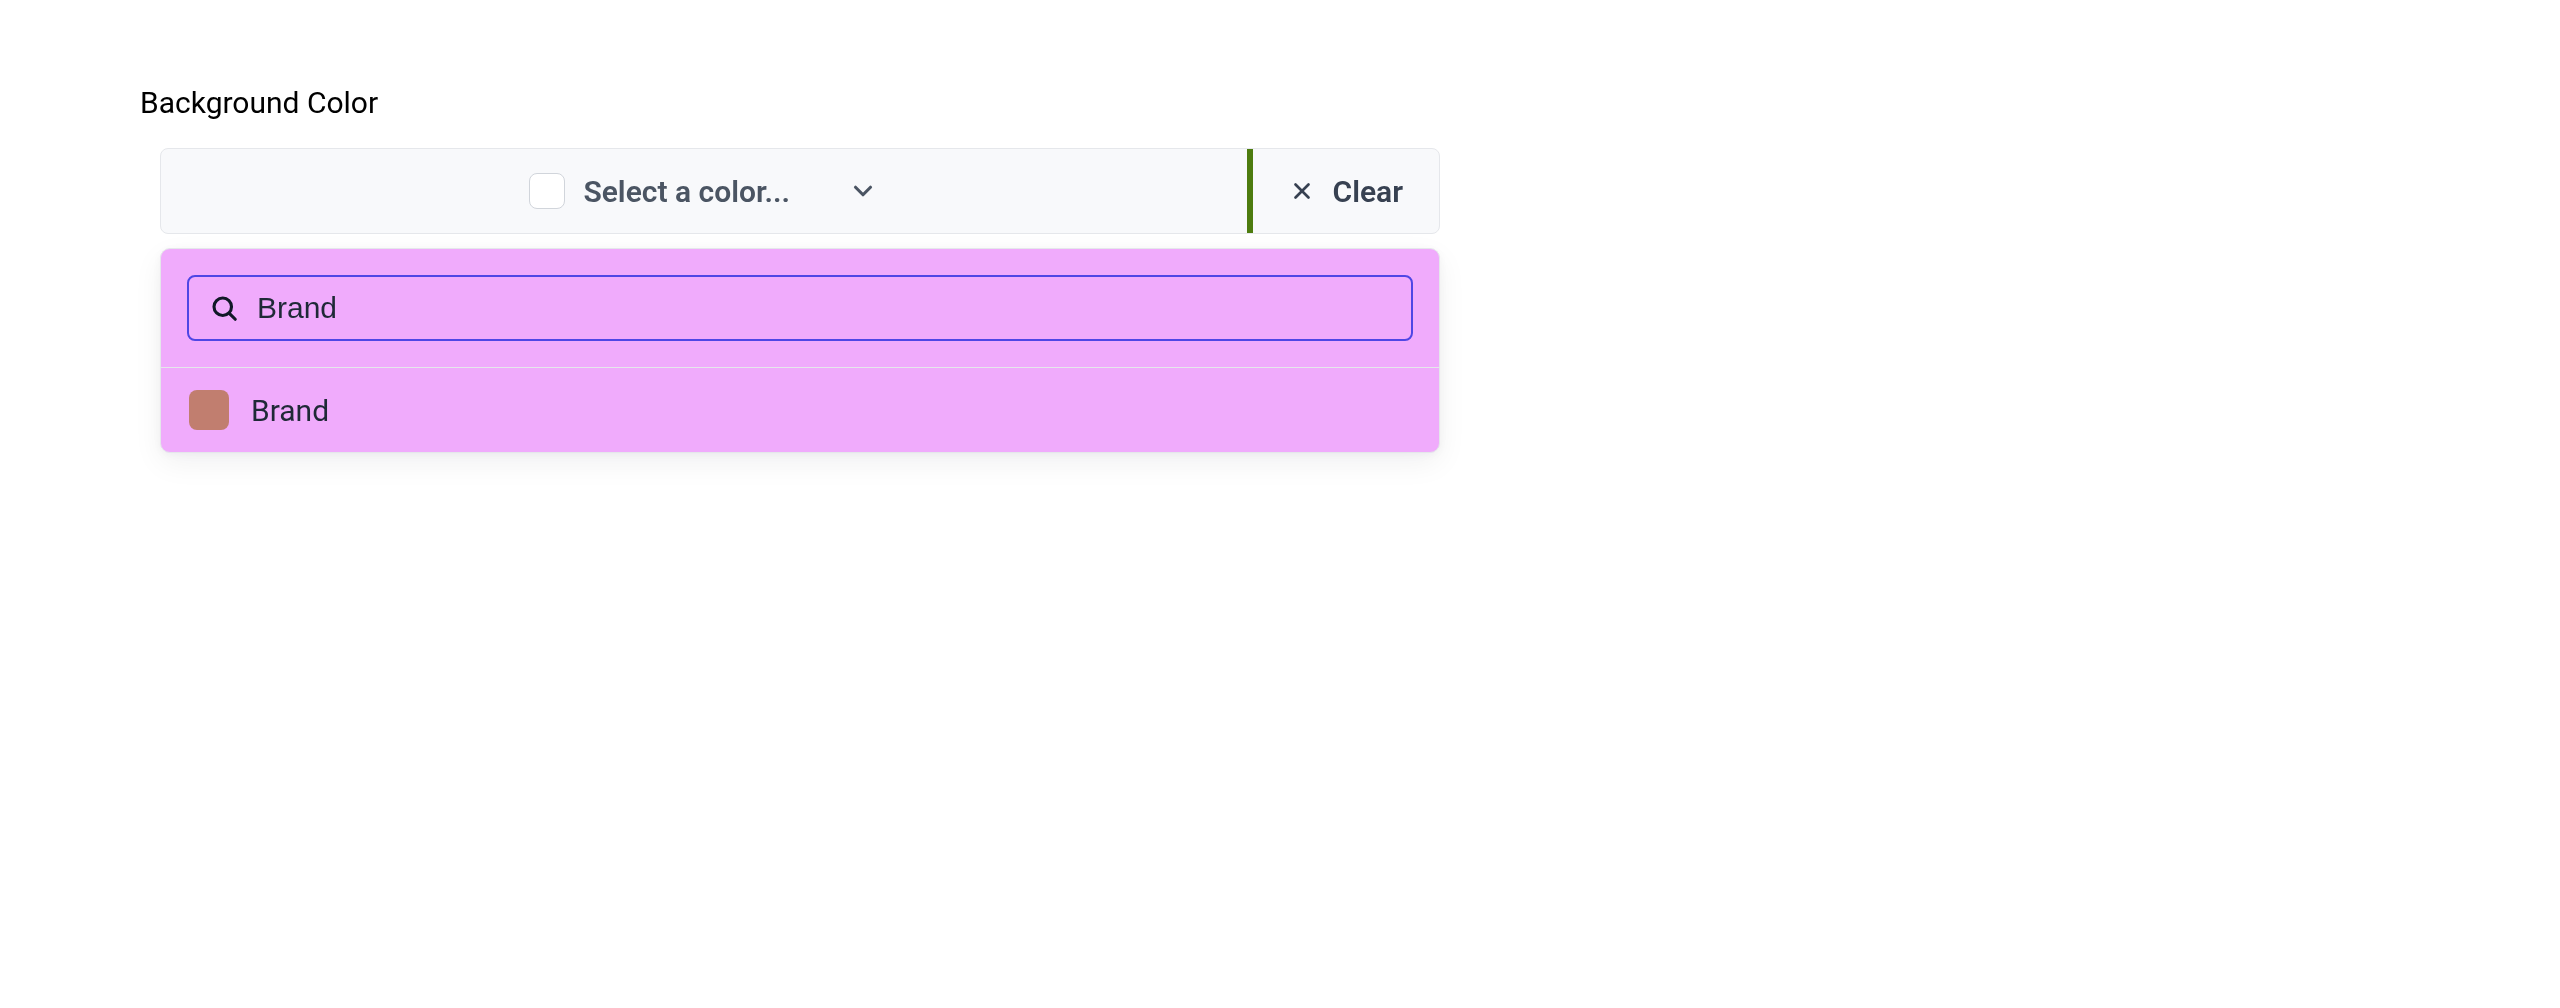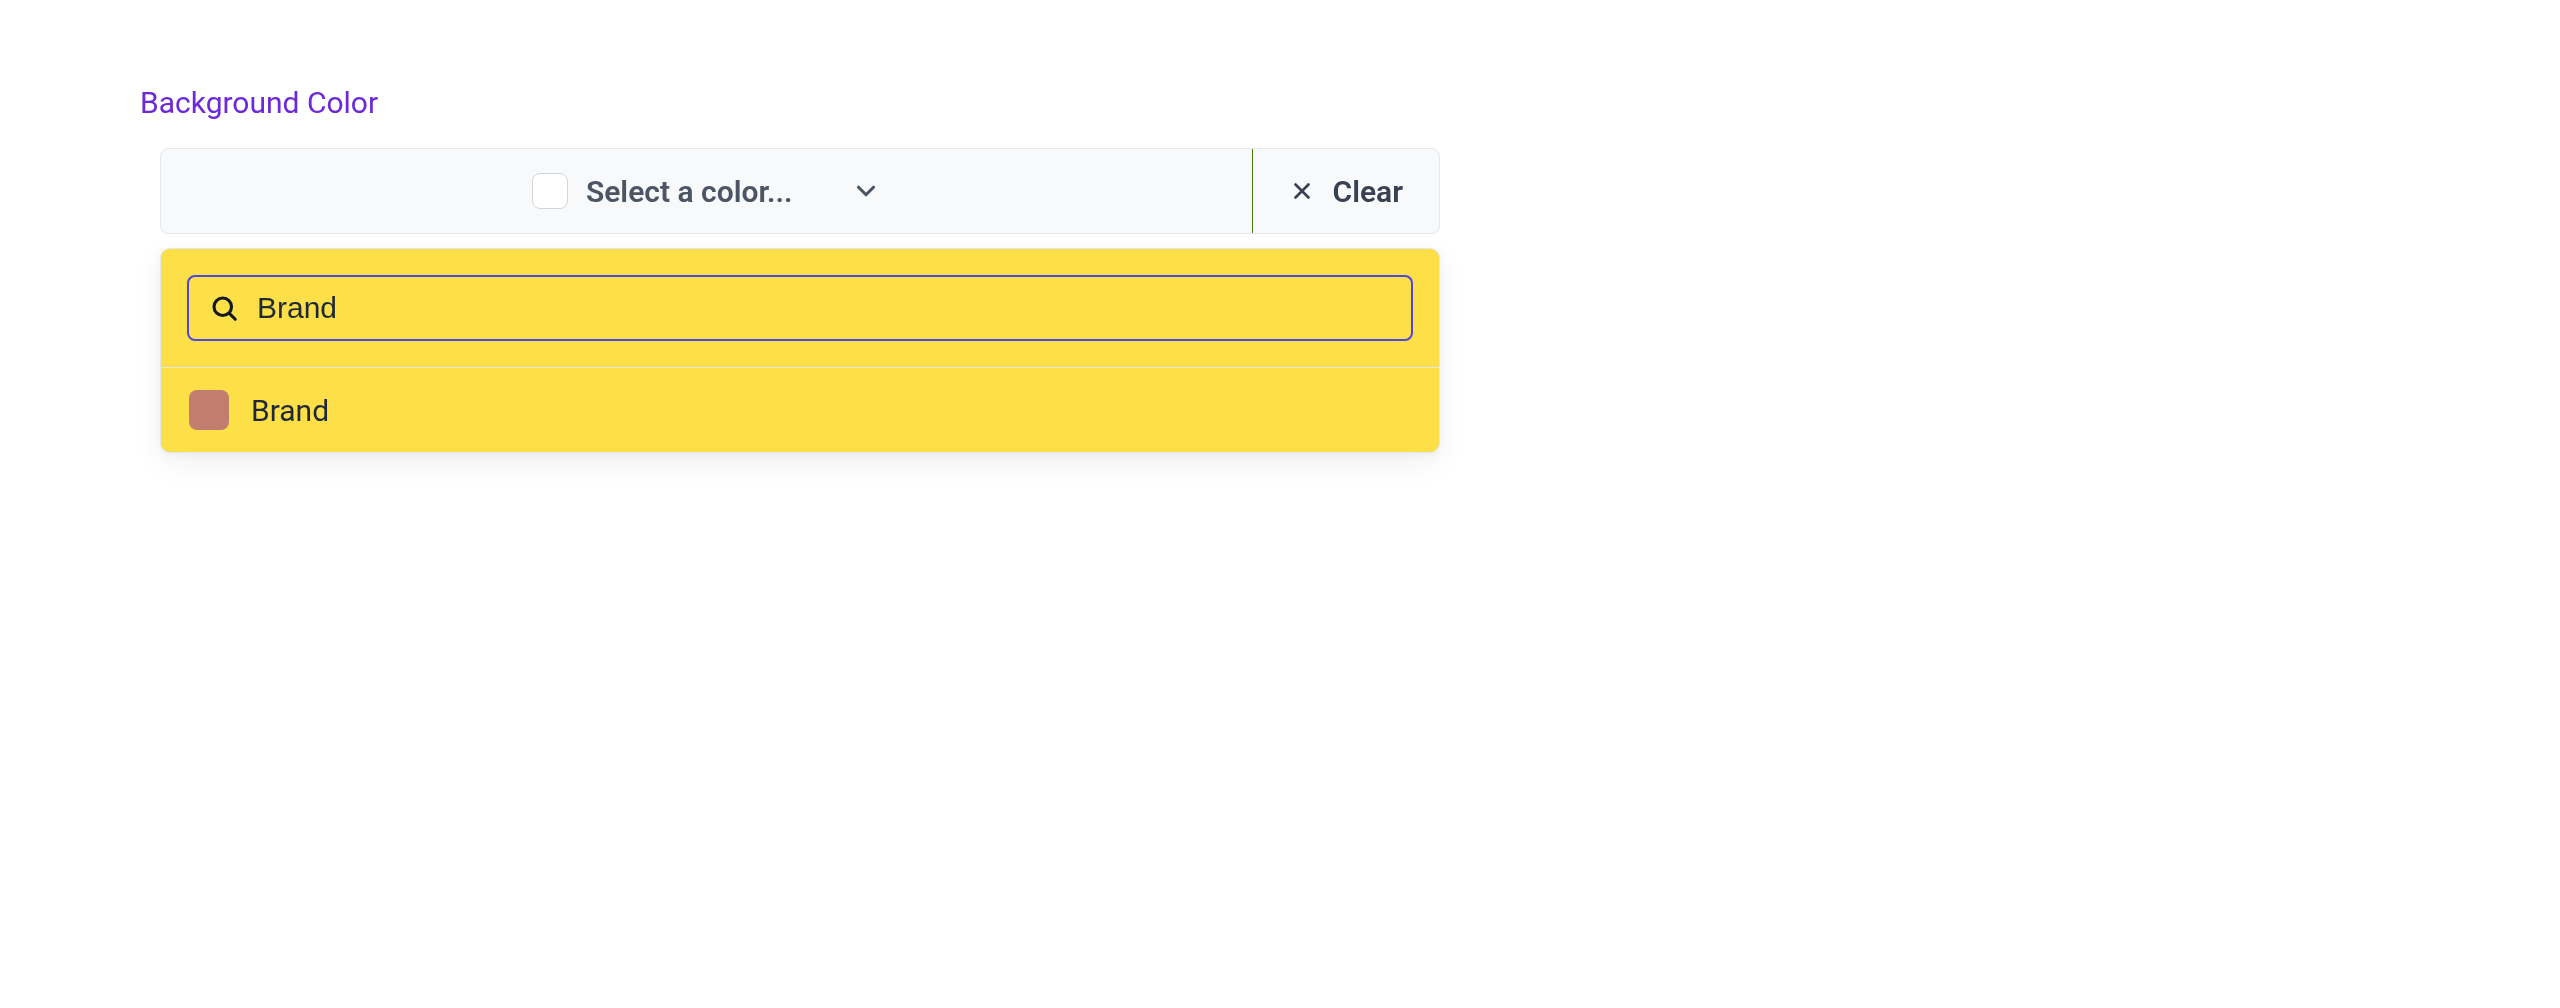--- a/index.html
+++ b/index.html
@@ -12,21 +12,21 @@
   }
   .container {
     position: absolute;
     left: 140px;
     top: 85px;
     width: 1300px;
   }
   .field-label {
     font-size: 30px;
     font-weight: 400;
-    color: #6d28d9;
+    color: #000000;
     margin-bottom: 28px;
   }
   .select-row {
     display: flex;
     width: 100%;
     border: 1px solid #e5e7eb;
     border-radius: 8px;
     overflow: hidden;
     background: #f8f9fb;
     margin-left: 20px;
@@ -63,33 +63,33 @@
   .chevron-wrap {
     margin-left: 40px;
     display: flex;
     align-items: center;
   }
   .clear-btn {
     display: flex;
     align-items: center;
     gap: 18px;
     padding: 24px 36px;
-    border-left: 1px solid #4d7c0f;
+    border-left: 6px solid #4d7c0f;
     cursor: pointer;
   }
   .clear-text {
     font-size: 30px;
     font-weight: 600;
     color: #374151;
   }
   .dropdown {
     margin-left: 20px;
     width: calc(100% - 20px);
     margin-top: 14px;
-    background: #fde047;
+    background: #f0abfc;
     border: 1px solid #e5e7eb;
     border-radius: 10px;
     box-shadow: 0 10px 30px rgba(17,24,39,0.06), 0 2px 8px rgba(17,24,39,0.04);
     overflow: hidden;
   }
   .search-row {
     padding: 26px 26px;
     border-bottom: 1px solid #e5e7eb;
   }
   .search-box {

